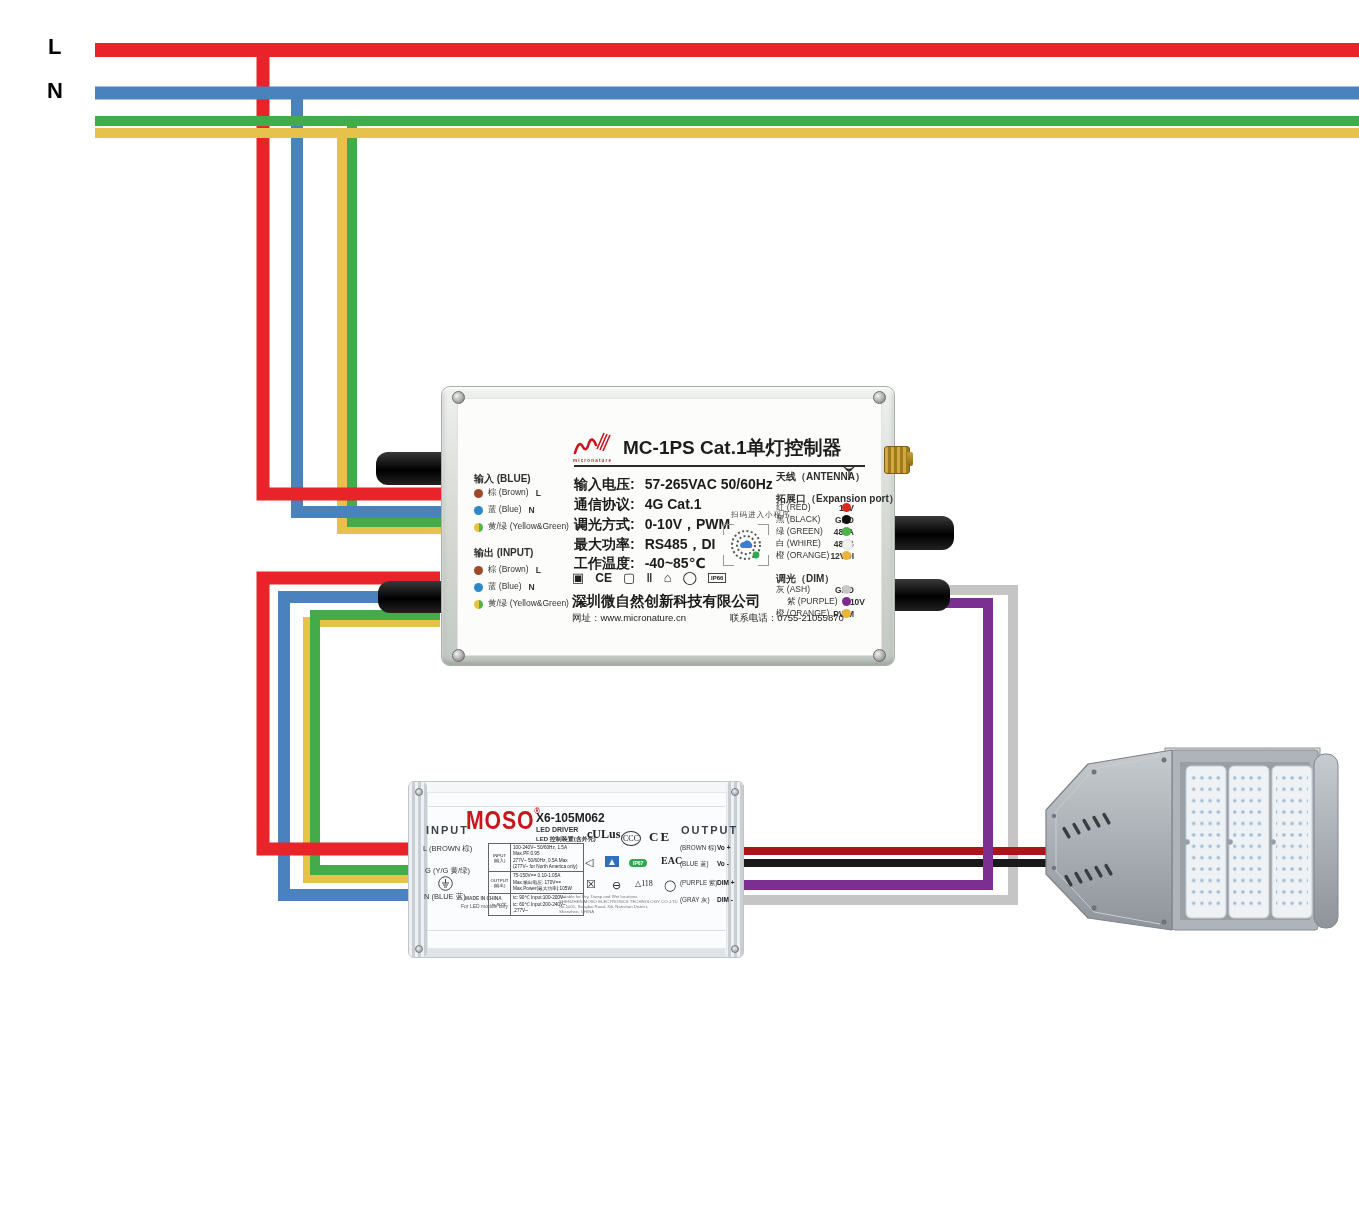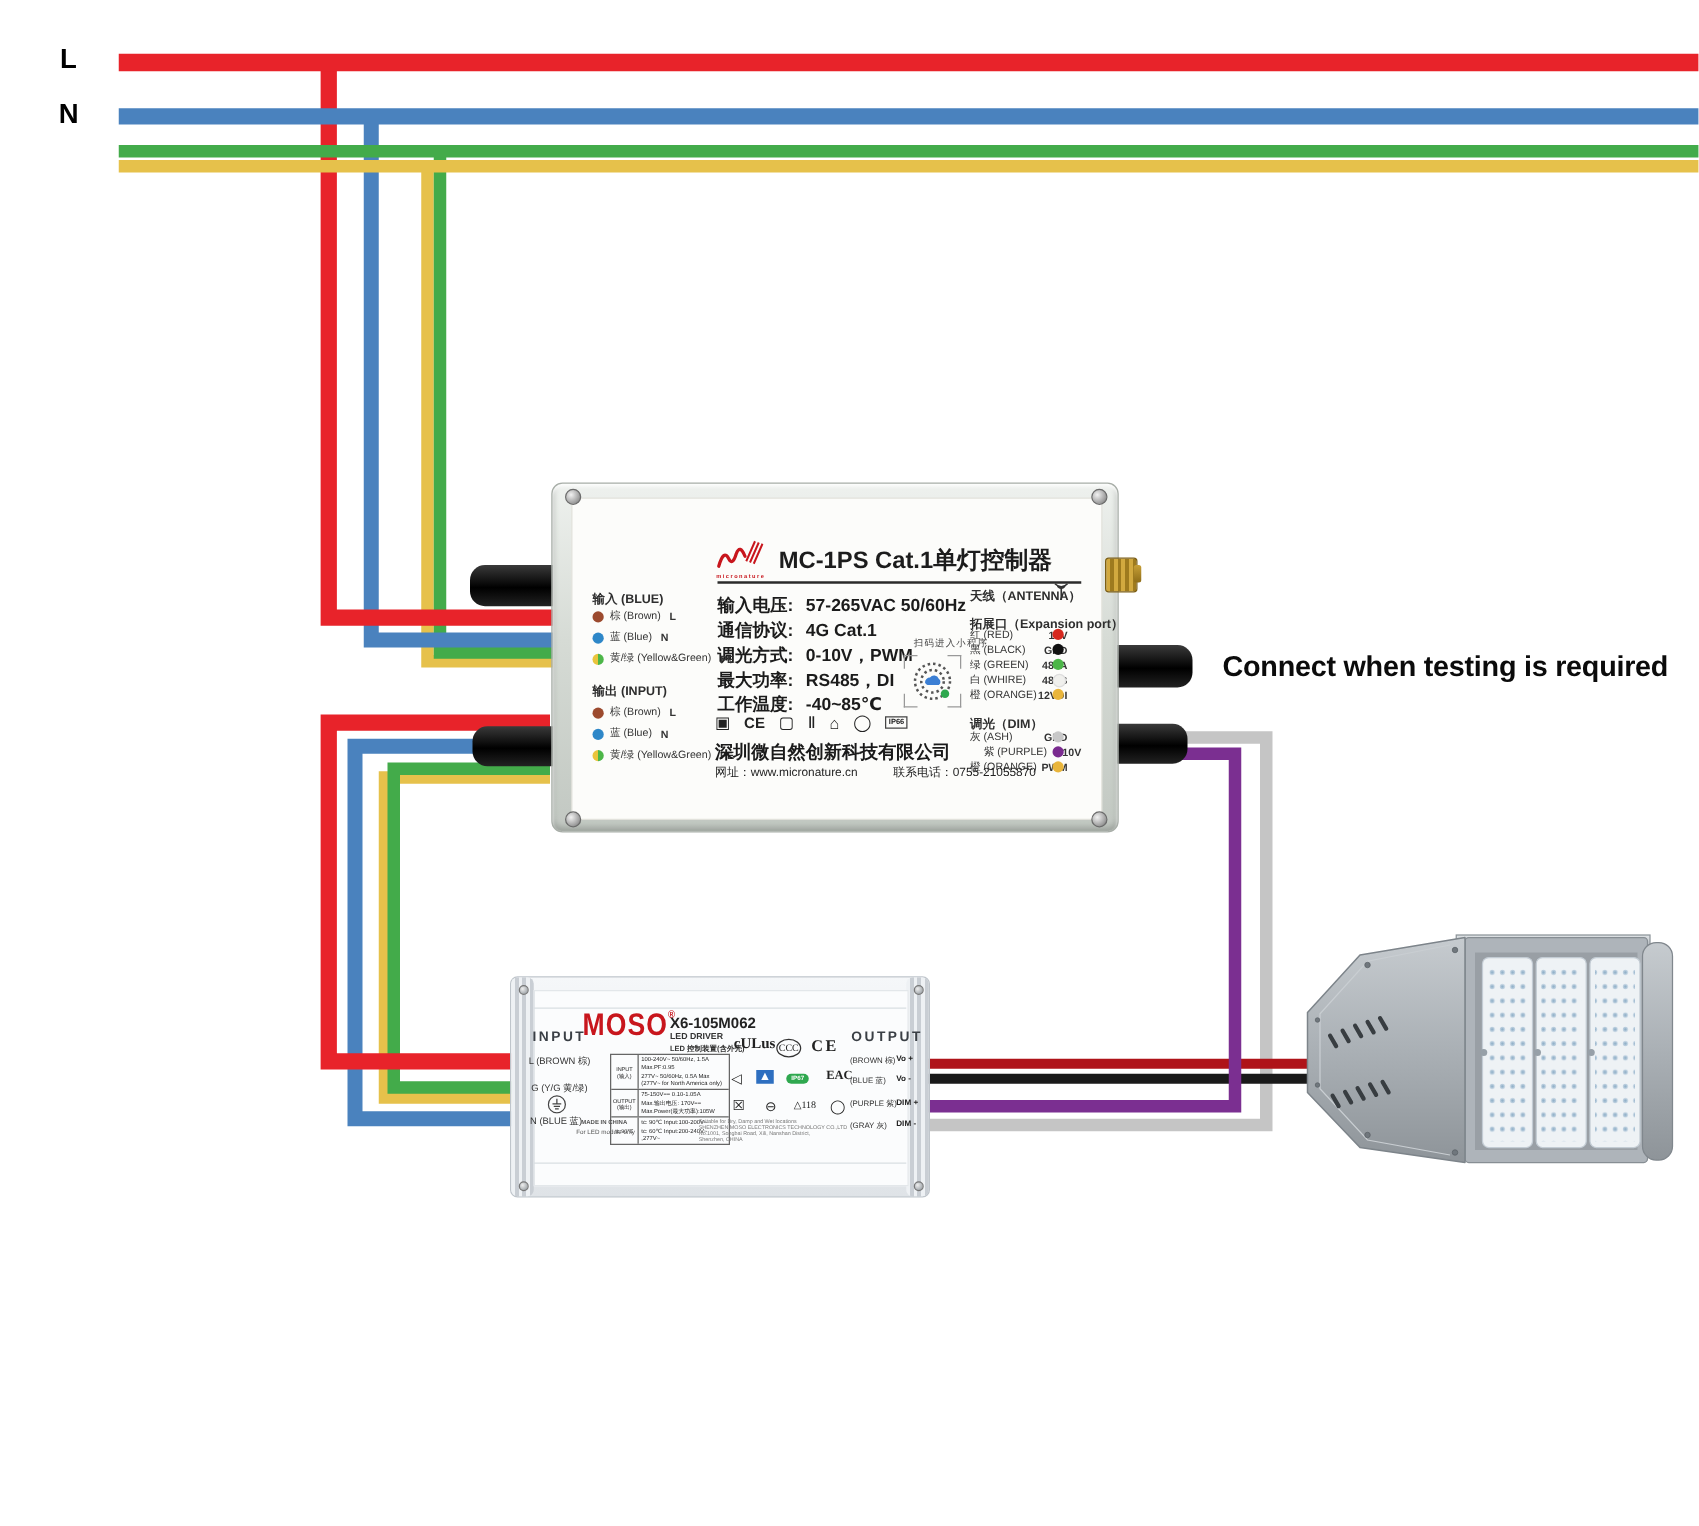--- a/index.html
+++ b/index.html
@@ -115,21 +115,20 @@
     <polyline class="w wgr" stroke-width="10" points="945,590 1013,590 1013,900 740,900"></polyline>
 
     <line class="w wdr" stroke-width="8" x1="740" y1="851" x2="1056" y2="851"></line>
     <line class="w wbk" stroke-width="8" x1="740" y1="863" x2="1056" y2="863"></line>
     <polyline class="w wp" stroke-width="10" points="945,603 988,603 988,885 740,885"></polyline>
   </svg>
 
   <div class="buslbl" style="left:48px;top:34px">L</div>
   <div class="buslbl" style="left:47px;top:78px">N</div>
 
-  <div class="note">Connect when testing is required</div>
 
   <div class="cable cableL" style="left:376px;top:452px;width:72px;height:33px"></div>
   <div class="cable cableL" style="left:378px;top:581px;width:70px;height:32px"></div>
   <div class="cable cableR" style="left:888px;top:516px;width:66px;height:34px"></div>
   <div class="cable cableR" style="left:888px;top:579px;width:62px;height:32px"></div>
 
   <div class="ctrl">
     <div class="panel"></div>
     <div class="screw" style="left:10px;top:4px"></div>
     <div class="screw" style="left:431px;top:4px"></div>
@@ -252,21 +251,21 @@
       <span style="font-weight:700;font-size:12px">CE</span>
       <span>▢</span>
       <span>Ⅱ</span>
       <span>⌂</span>
       <span>◯</span>
       <span class="certbox">IP66</span>
     </div>
     <div class="company" style="left:130px;top:205px">深圳微自然创新科技有限公司</div>
     <div class="contact" style="left:130px;top:225px">
       <span>网址：</span><span>www.micronature.cn</span>
-      <span style="margin-left:26px">联系电话：</span><span>0755-21055870</span>
+      <span style="margin-left:41px">联系电话：</span><span>0755-21055870</span>
     </div>
   </div>
 
   <div class="antenna" style="left:884px;top:446px;width:24px;height:26px"></div>
   <div class="antennatip" style="left:907px;top:452px;width:6px;height:14px"></div>
 
   <div class="driver">
     <div class="dcap" style="left:0"></div>
     <div class="dcap" style="left:316px"></div>
     <div class="dinner"></div>

